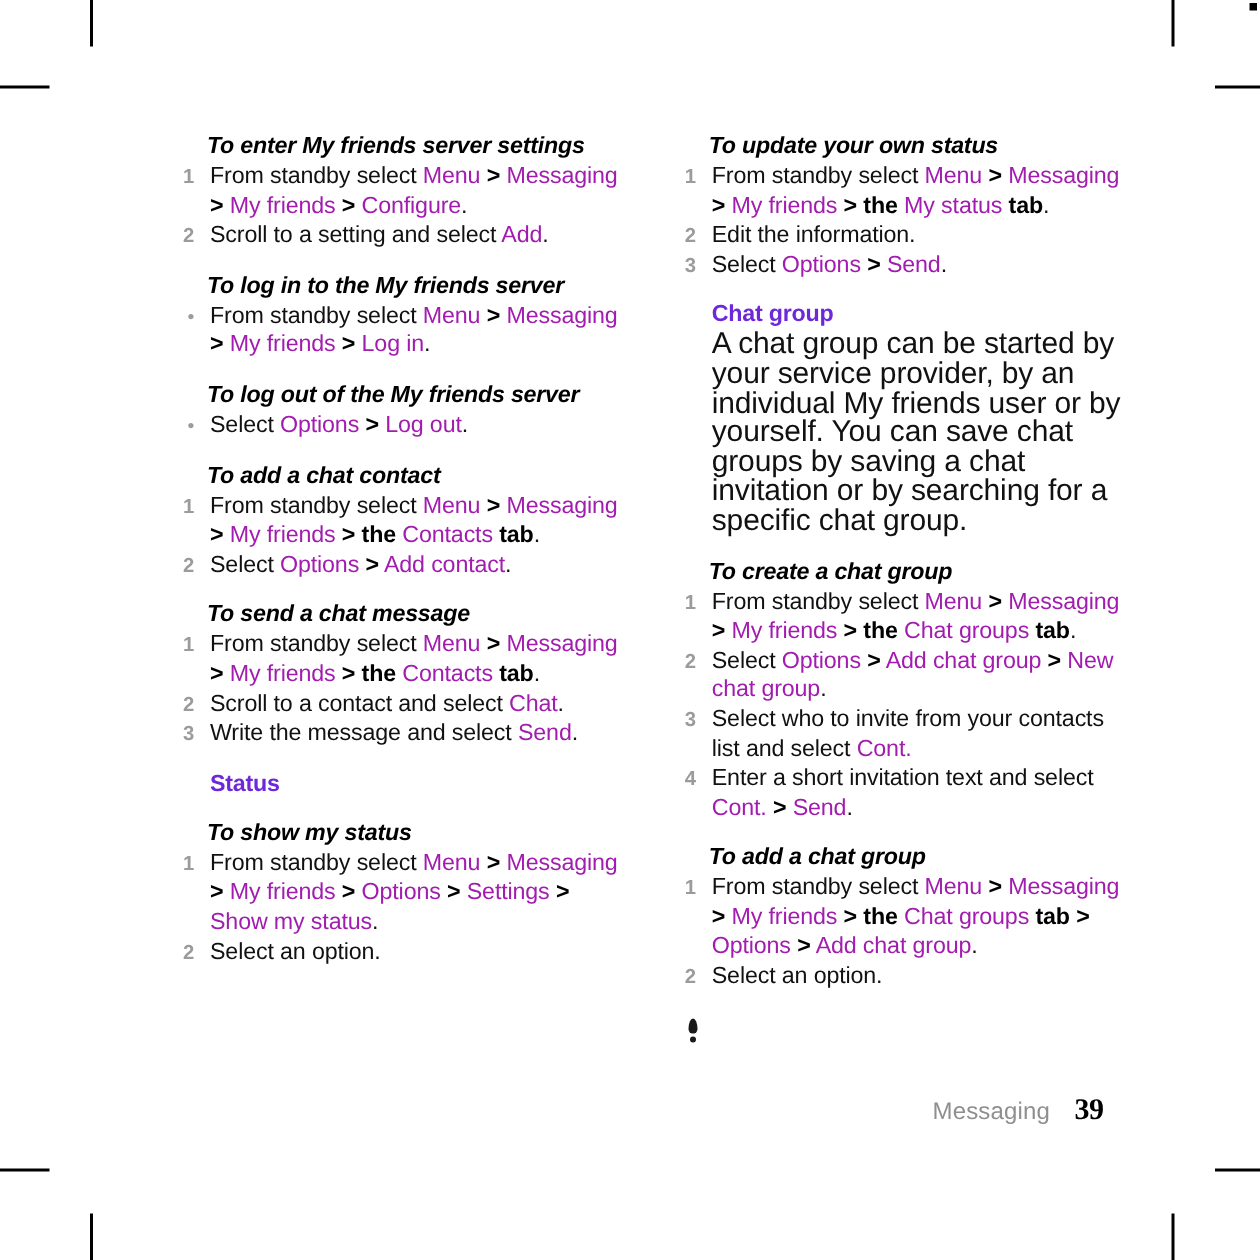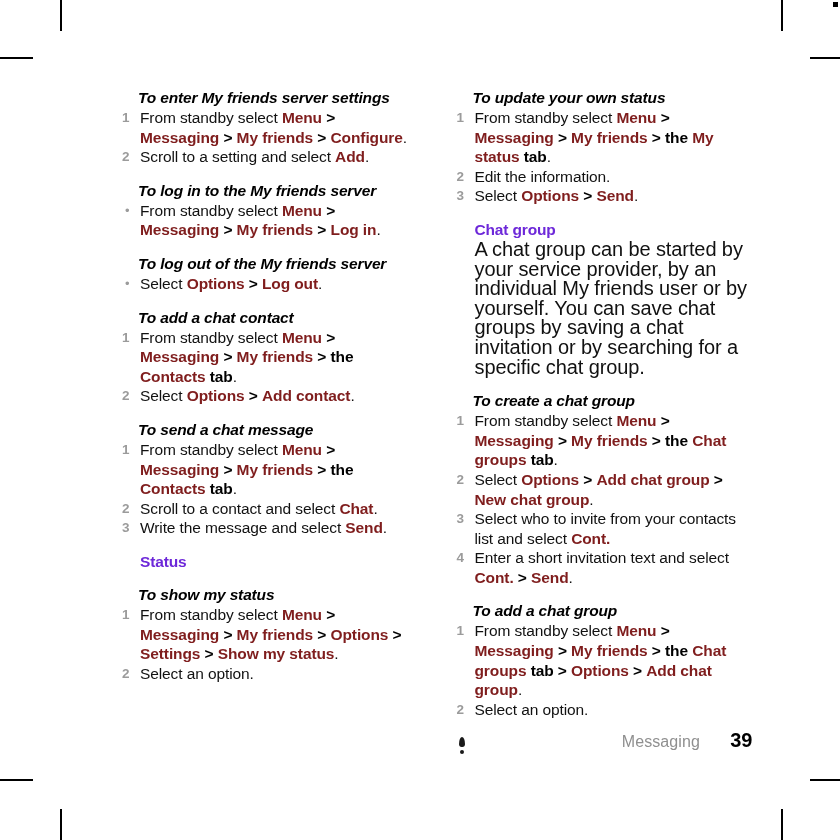--- a/index.html
+++ b/index.html
@@ -107,21 +107,21 @@
   p.body-para {
     margin: 0 0 0 18px;
     padding: 0;
     font-size: 20px;
     line-height: 19.6px;
     color: #111;
     letter-spacing: -0.1px;
   }
 
   
-  .r  { color: #7f1d1d; font-weight: bold; }          
+  .r  { color: #a21caf; }          
   .b  { font-weight: bold; color: #000; }
   .gt { color: #000; font-weight: bold; }
 
   
   .tip {
     position: relative;
     margin: 15px 0 0 0;
     padding-left: 18px;
     font-size: 14.6px;
     line-height: 18.6px;
@@ -162,25 +162,26 @@
   }
   .footer .chapter {
     color: #8f8f8f;
     font-weight: normal;
     font-size: 16px;
     letter-spacing: 0.1px;
   }
   .footer .pageno {
     display: inline-block;
     width: 52px;
-    text-align: right;
+    text-align: center;
     color: #000;
     font-weight: bold;
     font-size: 20px;
     letter-spacing: -0.3px;
+    font-family: Liberation Serif, serif;
   }
 
   
   .preflight {
     position: absolute;
     left: 62px;
     top: 809px;
     height: 31px;
     display: flex;
     align-items: center;

